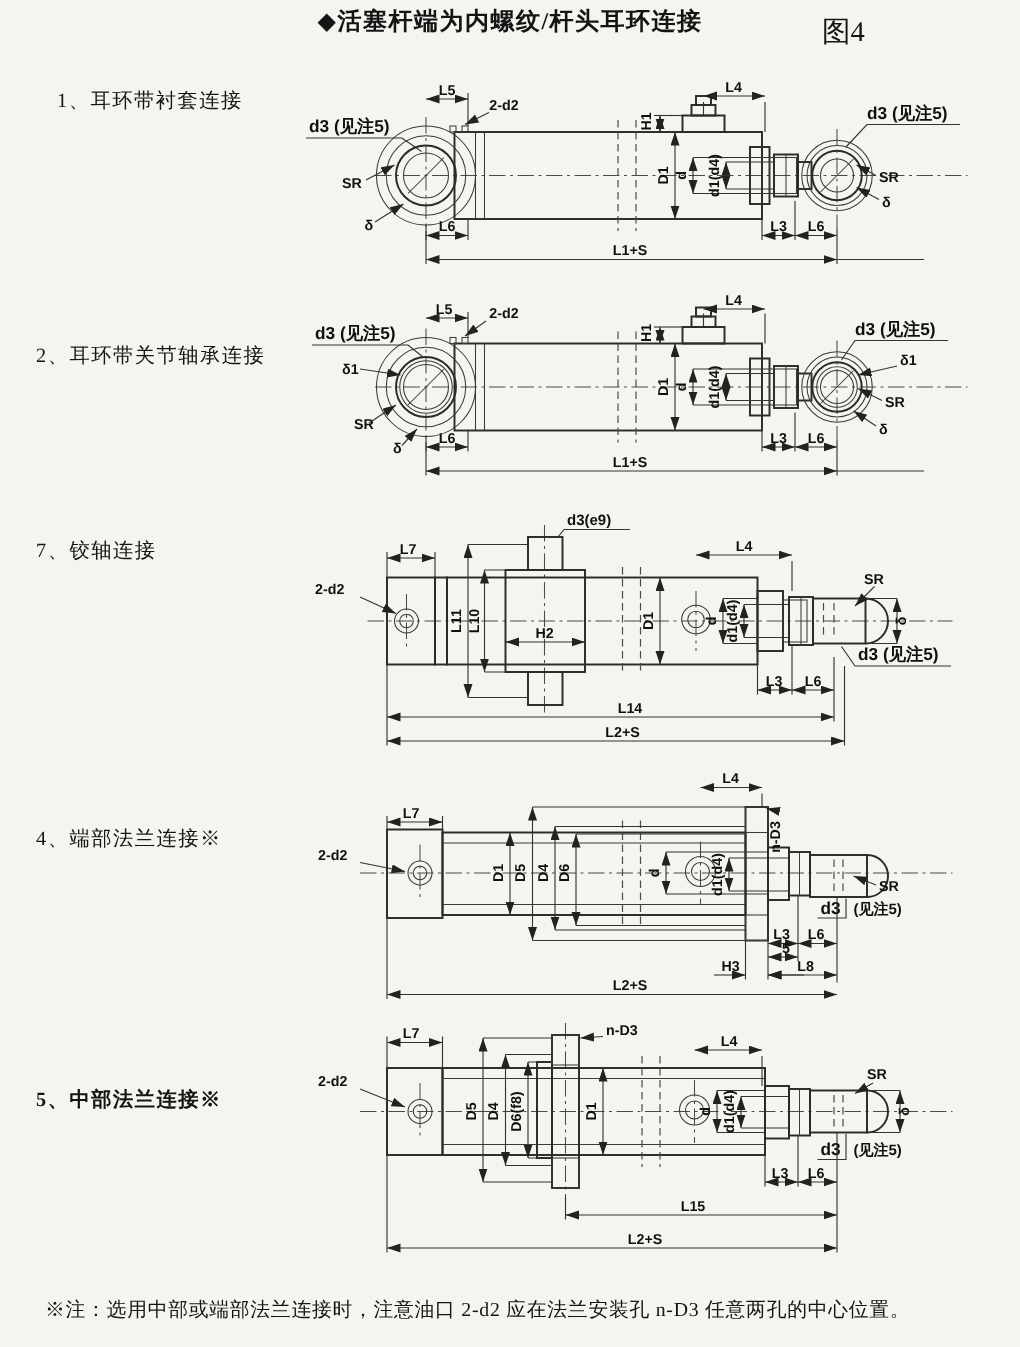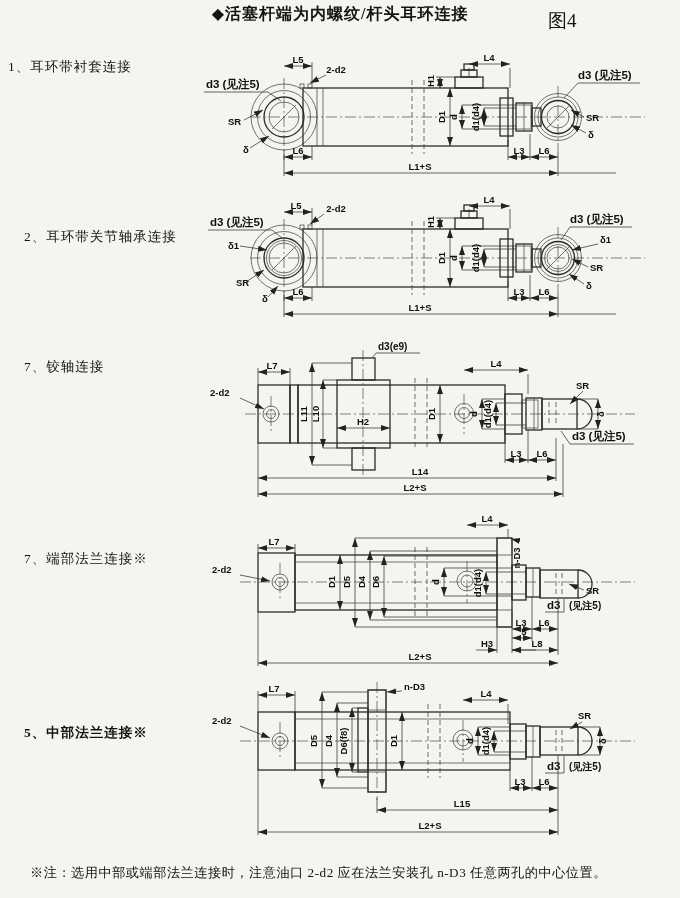--- a/index.html
+++ b/index.html
@@ -32,24 +32,24 @@
     </marker>
     <pattern id="hp" width="5" height="5" patternUnits="userSpaceOnUse" patternTransform="rotate(45)">
       <line x1="0" y1="0" x2="0" y2="5" stroke="#555" stroke-width="1"></line>
     </pattern>
   </defs>
 </svg>
 
 <div class="abs title">◆活塞杆端为内螺纹/杆头耳环连接</div>
 <div class="abs fig">图4</div>
 
-<div class="abs sec" style="left:8px;top:58px;text-align:center;">1、耳环带衬套连接</div>
+<div class="abs sec" style="left:38px;top:58px;text-align:center;">1、耳环带衬套连接</div>
 <div class="abs sec" style="left:24px;top:228px;text-align:right;">2、耳环带关节轴承连接</div>
 <div class="abs sec" style="left:24px;top:358px;">7、铰轴连接</div>
-<div class="abs sec" style="left:24px;top:550px;">7、端部法兰连接※</div>
+<div class="abs sec" style="left:24px;top:550px;">4、端部法兰连接※</div>
 <div class="abs sec" style="left:24px;top:724px;font-weight:bold;">5、中部法兰连接※</div>
 
 <svg style="top:48px;" width="680" height="150" viewBox="0 0 680 150">
   <g>
     <path class="cl" d="M250,69 H645"></path>
       <path class="cl" d="M284,30 V112"></path>
       <path class="cl" d="M558,38 V104"></path>
   </g>
   <g>
     <rect class="ol" x="303" y="40" width="205" height="58"></rect>

